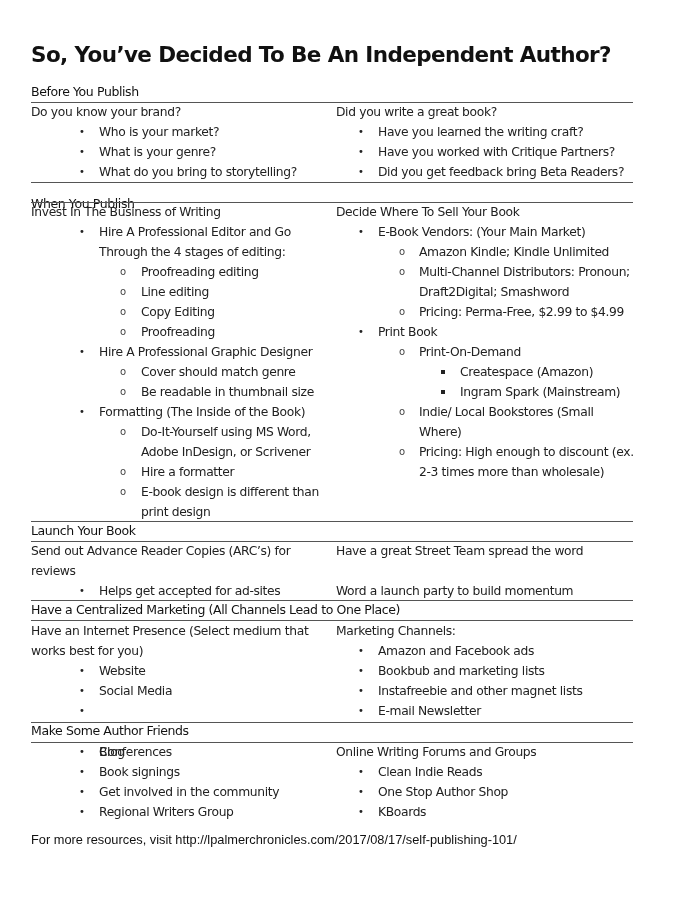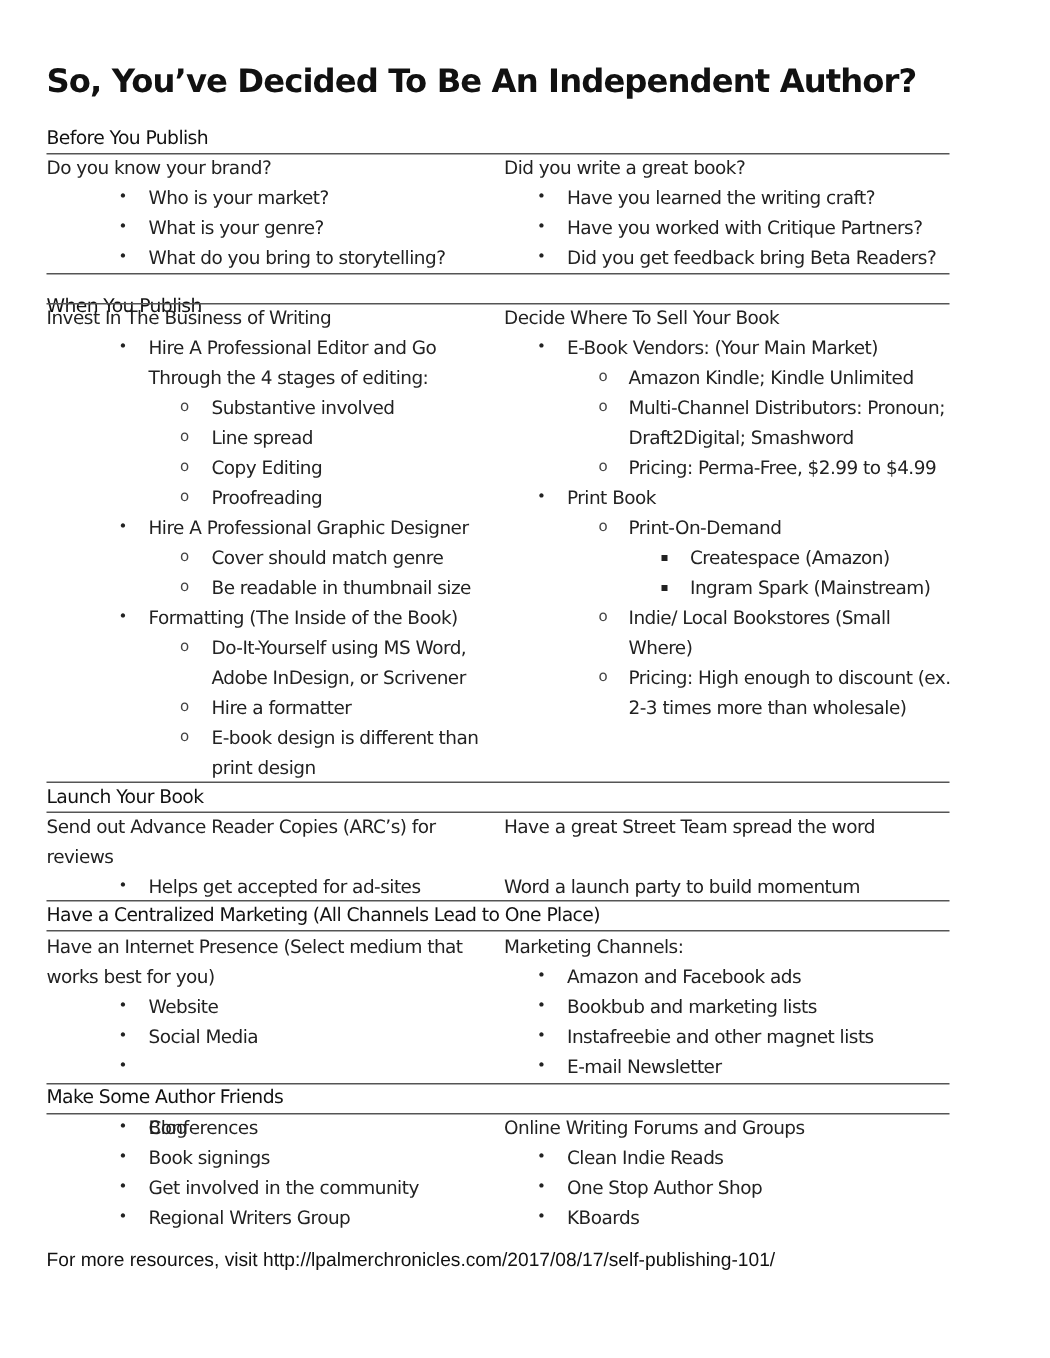--- a/index.html
+++ b/index.html
@@ -43,23 +43,23 @@
 <div class="hline" style="top:182px"></div>
 
 <div class="sec" style="top:196px">When You Publish</div>
 <div class="hline" style="top:202px"></div>
 
 <div class="t" style="left:31px;top:202px">Invest In The Business of Writing</div>
 <div class="b" style="left:79px;top:222px">•</div>
 <div class="t" style="left:99px;top:222px">Hire A Professional Editor and Go</div>
 <div class="t" style="left:99px;top:242px">Through the 4 stages of editing:</div>
 <div class="o" style="left:120px;top:262px">o</div>
-<div class="t" style="left:141px;top:262px">Substantive involved</div>
+<div class="t" style="left:141px;top:262px">Proofreading editing</div>
 <div class="o" style="left:120px;top:282px">o</div>
-<div class="t" style="left:141px;top:282px">Line spread</div>
+<div class="t" style="left:141px;top:282px">Line editing</div>
 <div class="o" style="left:120px;top:302px">o</div>
 <div class="t" style="left:141px;top:302px">Copy Editing</div>
 <div class="o" style="left:120px;top:322px">o</div>
 <div class="t" style="left:141px;top:322px">Proofreading</div>
 
 <div class="b" style="left:79px;top:342px">•</div>
 <div class="t" style="left:99px;top:342px">Hire A Professional Graphic Designer</div>
 <div class="o" style="left:120px;top:362px">o</div>
 <div class="t" style="left:141px;top:362px">Cover should match genre</div>
 <div class="o" style="left:120px;top:382px">o</div>

